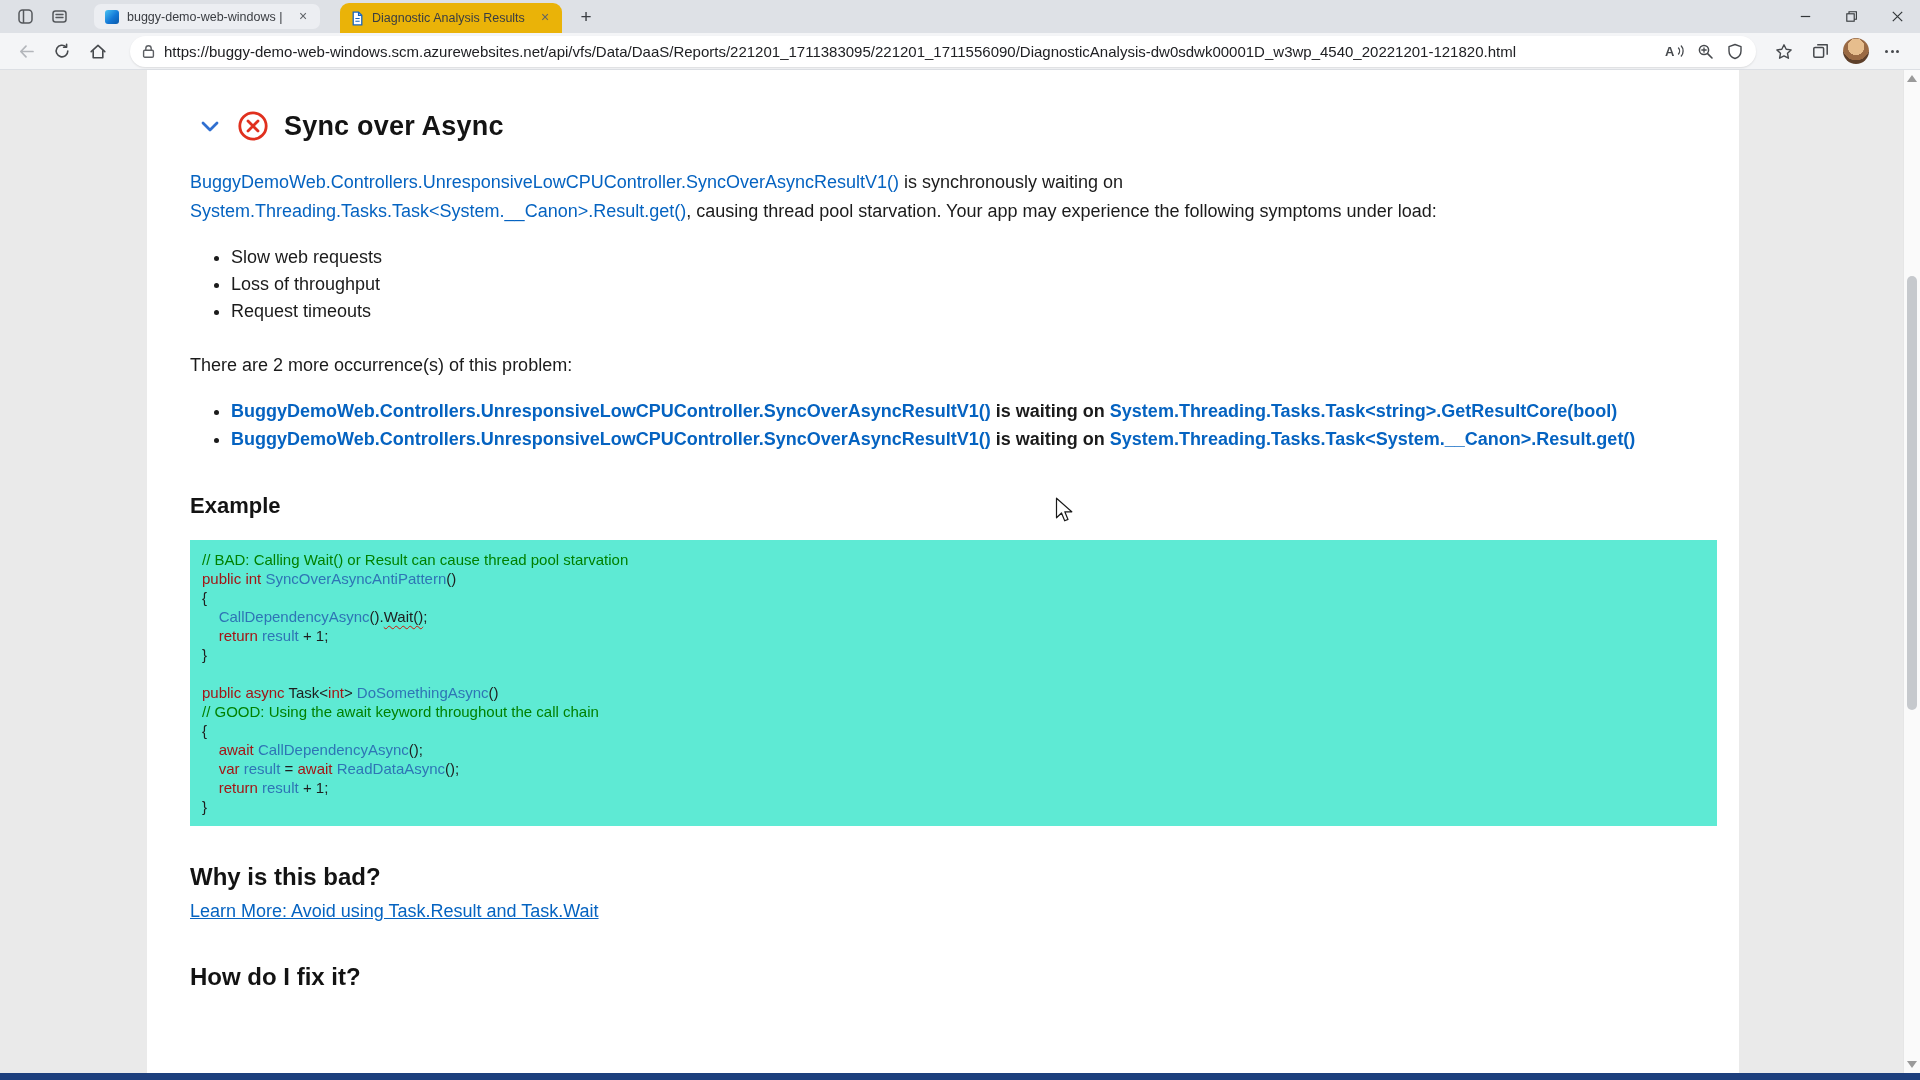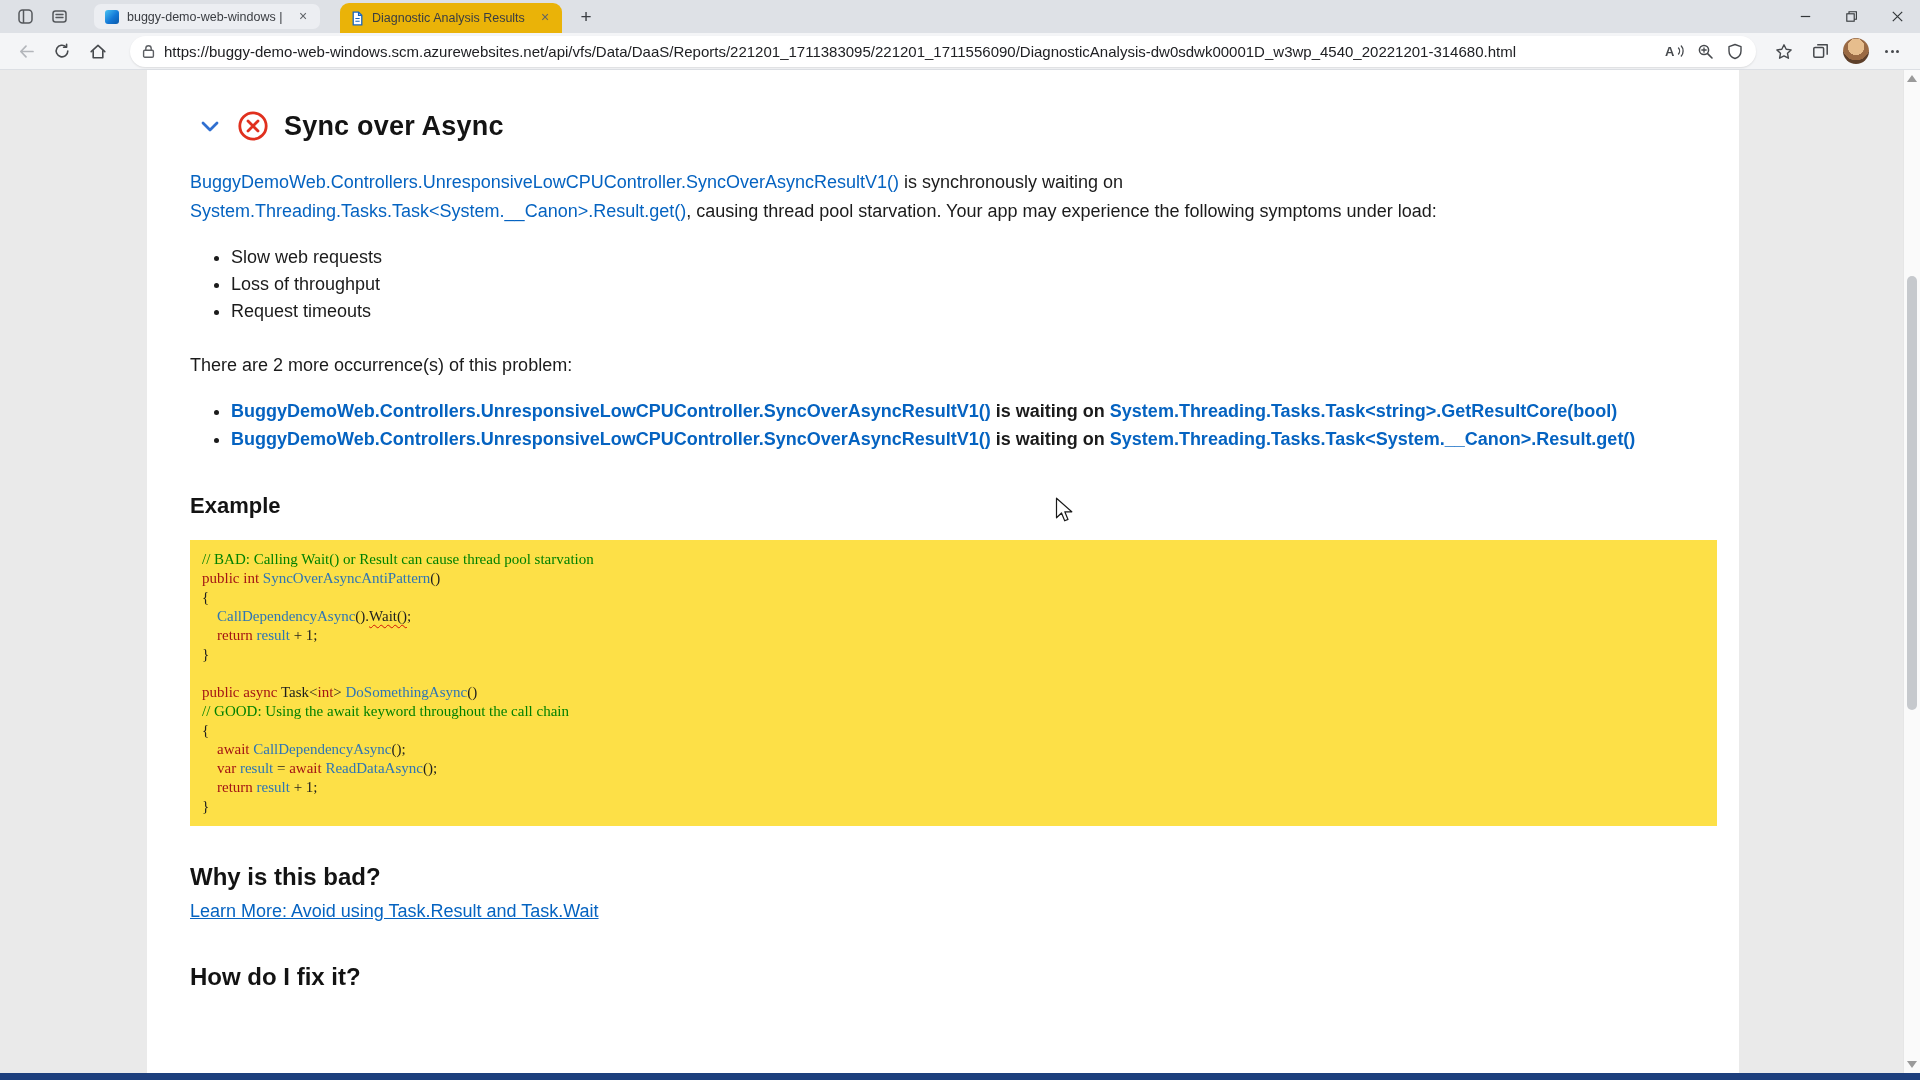--- a/index.html
+++ b/index.html
@@ -44,22 +44,22 @@
 
   ul.symptoms { margin-top:18px; padding-left:41px; font-size:18px; line-height:27px; color:#1b1b1b; }
   .occ-intro { margin-top:26px; font-size:18px; line-height:29px; color:#1b1b1b; }
   ul.occurrences { margin-top:17px; padding-left:41px; font-size:18px; line-height:28px; font-weight:700; color:#1b1b1b; }
 
   h2 { color:#131313; }
   .h-example { margin-top:40px; font-size:22px; }
   .h-why { margin-top:37px; font-size:24px; }
   .h-fix { margin-top:37px; font-size:24px; }
 
-  .codeblock { margin-top:21px; background:#fde047; padding:10px 12px;
-               font-family:Liberation Serif, serif; font-size:15px; line-height:19px; }
+  .codeblock { margin-top:21px; background:#5eead4; padding:10px 12px;
+               font-family:Liberation Sans, sans-serif; font-size:15px; line-height:19px; }
   .code-line { white-space:pre; }
   .tk-p { color:#1e1e1e; }
   .tk-c { color:#008000; }
   .tk-k { color:#a31515; }
   .tk-m { color:#2e75b5; }
   .tk-v { color:#2e75b5; }
   .tk-e { color:#1e1e1e; text-decoration:underline wavy #d21404; text-decoration-thickness:1px; text-underline-offset:3px; }
 
   .why-text { margin-top:23px; font-size:18px; line-height:29px; color:#1b1b1b; }
   .learn { display:inline-block; margin-top:6px; font-size:18px; line-height:29px; text-decoration:underline; }
@@ -149,21 +149,21 @@
           <path d="M2.2 8.6L9 2.4l6.8 6.2" fill="none" stroke="#46494d" stroke-width="1.6" stroke-linecap="round" stroke-linejoin="round"></path>
           <path d="M4.2 7.2v7.6h9.6V7.2" fill="none" stroke="#46494d" stroke-width="1.6" stroke-linejoin="round"></path>
         </svg>
     </div>
 
     <div class="address-bar">
       <svg width="13" height="15" viewBox="0 0 13 15">
           <rect x="1.6" y="6.2" width="9.8" height="7" rx="1.2" fill="none" stroke="#5c5f63" stroke-width="1.4"></rect>
           <path d="M3.8 6V4.4a2.7 2.7 0 0 1 5.4 0V6" fill="none" stroke="#5c5f63" stroke-width="1.4"></path>
         </svg>
-      <span class="url">https://buggy-demo-web-windows.scm.azurewebsites.net/api/vfs/Data/DaaS/Reports/221201_1711383095/221201_1711556090/DiagnosticAnalysis-dw0sdwk00001D_w3wp_4540_20221201-314680.html</span>
+      <span class="url">https://buggy-demo-web-windows.scm.azurewebsites.net/api/vfs/Data/DaaS/Reports/221201_1711383095/221201_1711556090/DiagnosticAnalysis-dw0sdwk00001D_w3wp_4540_20221201-121820.html</span>
       <div class="addr-icon">
         <svg width="21" height="16" viewBox="0 0 21 16">
             <text x="0" y="13" font-size="13" font-weight="600" fill="#46494d">A</text>
             <path d="M13.5 5c1.4 1.6 1.4 4.4 0 6" fill="none" stroke="#46494d" stroke-width="1.3" stroke-linecap="round"></path>
             <path d="M16.3 3c2.4 2.6 2.4 7.4 0 10" fill="none" stroke="#46494d" stroke-width="1.3" stroke-linecap="round"></path>
           </svg>
       </div>
       <div class="addr-icon">
         <svg width="17" height="17" viewBox="0 0 17 17">
             <circle cx="7" cy="7" r="4.6" fill="none" stroke="#46494d" stroke-width="1.5"></circle>

